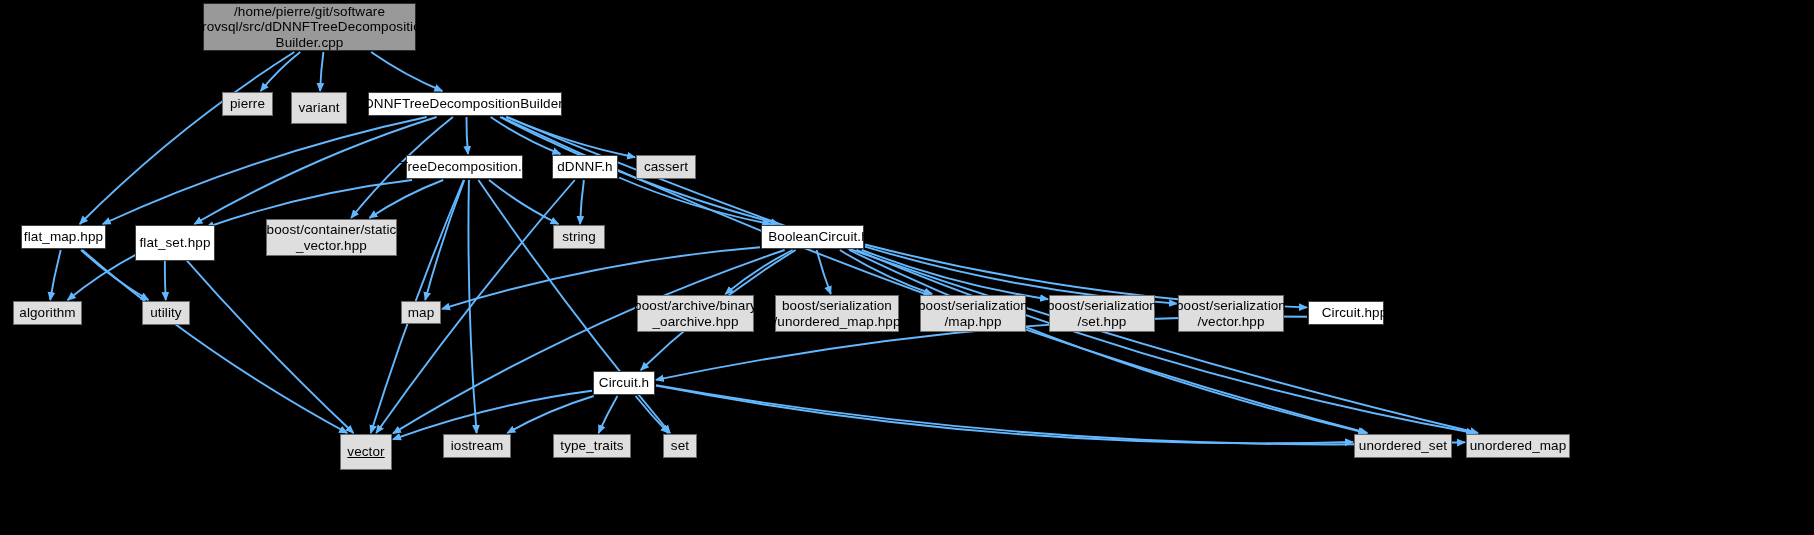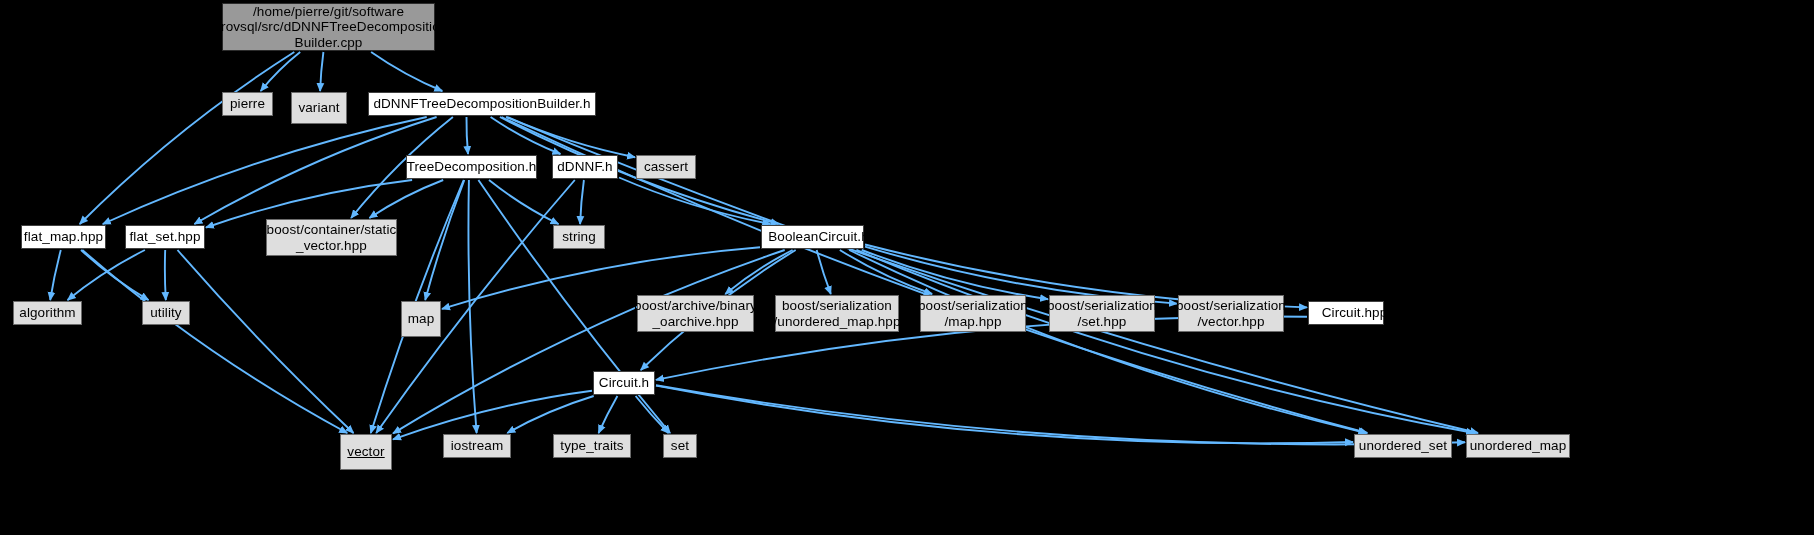--- a/index.html
+++ b/index.html
@@ -69,38 +69,38 @@
         <path d="M592.0,390.8 Q489.8,404.2 393.0,439.4" marker-end="url(#ah)"></path>
         <path d="M593.7,396.0 Q548.5,409.8 507.3,433.0" marker-end="url(#ah)"></path>
         <path d="M617.4,396.0 Q607.1,414.0 598.6,433.0" marker-end="url(#ah)"></path>
         <path d="M635.6,396.0 Q651.1,415.3 668.4,433.0" marker-end="url(#ah)"></path>
         <path d="M656.0,385.6 Q1001.4,452.1 1353.0,442.0" marker-end="url(#ah)"></path>
         <path d="M656.0,385.3 Q1057.5,455.7 1465.0,442.3" marker-end="url(#ah)"></path>
         <path d="M1307.0,316.8 Q978.0,312.5 656.0,379.9" marker-end="url(#ah)"></path>
       </g>
   </svg>
   <div id="node-layer">
-      <div class="node root" style="left: 222px; top: 3px; width: 213px; height: 48px;"><span>/home/pierre/git/software
+      <div class="node root" style="left: 203px; top: 3px; width: 213px; height: 48px;"><span>/home/pierre/git/software
 /provsql/src/dDNNFTreeDecomposition
 Builder.cpp</span></div>
       <div class="node sys" style="left: 222px; top: 92px; width: 51px; height: 24px;"><span>pierre</span></div>
       <div class="node sys" style="left: 291px; top: 92px; width: 56px; height: 32px;"><span>variant</span></div>
-      <div class="node hdr" style="left: 368px; top: 92px; width: 228px; height: 24px;"><span>dDNNFTreeDecompositionBuilder.h</span></div>
-      <div class="node hdr" style="left: 406px; top: 155px; width: 131px; height: 24px;"><span>TreeDecomposition.h</span></div>
+      <div class="node hdr" style="left: 368px; top: 92px; width: 194px; height: 24px;"><span>dDNNFTreeDecompositionBuilder.h</span></div>
+      <div class="node hdr" style="left: 406px; top: 155px; width: 117px; height: 24px;"><span>TreeDecomposition.h</span></div>
       <div class="node hdr" style="left: 552px; top: 155px; width: 66px; height: 24px;"><span>dDNNF.h</span></div>
       <div class="node sys" style="left: 636px; top: 155px; width: 60px; height: 24px;"><span>cassert</span></div>
       <div class="node hdr" style="left: 21px; top: 225px; width: 85px; height: 24px;"><span>flat_map.hpp</span></div>
-      <div class="node hdr" style="left: 125px; top: 225px; width: 80px; height: 24px;"><span>flat_set.hpp</span></div>
+      <div class="node hdr" style="left: 135px; top: 225px; width: 80px; height: 36px;"><span>flat_set.hpp</span></div>
       <div class="node sys" style="left: 266px; top: 219px; width: 131px; height: 37px;"><span>boost/container/static
 _vector.hpp</span></div>
       <div class="node sys" style="left: 553px; top: 225px; width: 52px; height: 24px;"><span>string</span></div>
       <div class="node hdr" style="left: 761px; top: 225px; width: 103px; height: 24px; padding-left: 12px;"><span>BooleanCircuit.h</span></div>
       <div class="node sys" style="left: 13px; top: 301px; width: 69px; height: 24px;"><span>algorithm</span></div>
       <div class="node sys" style="left: 142px; top: 301px; width: 48px; height: 24px;"><span>utility</span></div>
-      <div class="node sys" style="left: 401px; top: 301px; width: 40px; height: 36px;"><span>map</span></div>
+      <div class="node sys" style="left: 401px; top: 301px; width: 40px; height: 23px;"><span>map</span></div>
       <div class="node sys" style="left: 637px; top: 295px; width: 117px; height: 37px;"><span>boost/archive/binary
 _oarchive.hpp</span></div>
       <div class="node sys" style="left: 775px; top: 295px; width: 124px; height: 37px;"><span>boost/serialization
 /unordered_map.hpp</span></div>
       <div class="node sys" style="left: 920px; top: 295px; width: 106px; height: 37px;"><span>boost/serialization
 /map.hpp</span></div>
       <div class="node sys" style="left: 1049px; top: 295px; width: 106px; height: 37px;"><span>boost/serialization
 /set.hpp</span></div>
       <div class="node sys" style="left: 1178px; top: 295px; width: 106px; height: 37px;"><span>boost/serialization
 /vector.hpp</span></div>

